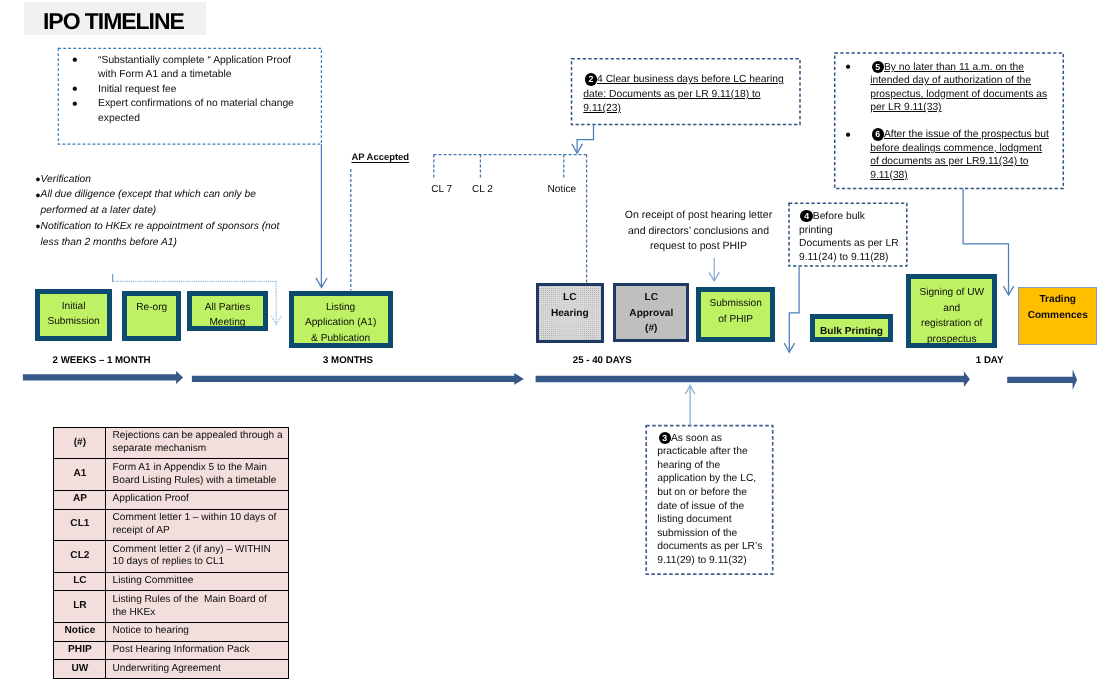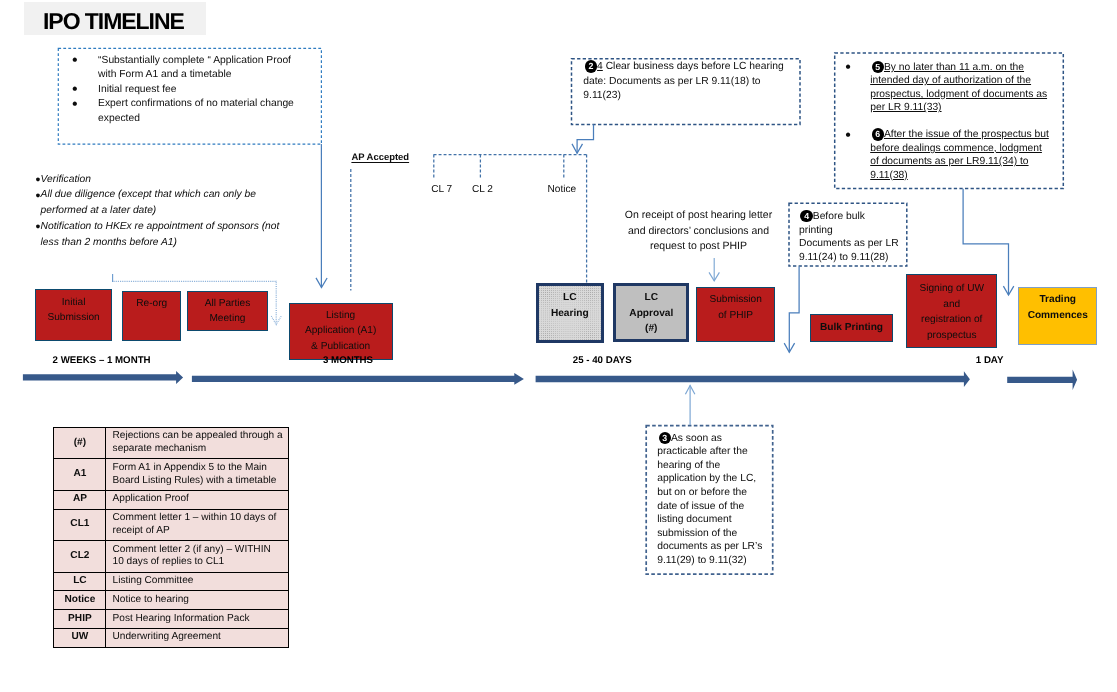--- a/index.html
+++ b/index.html
@@ -15,21 +15,21 @@
   #title-banner{left:24px;top:2px;width:182px;height:33px;background:#f1f1f1;}
   #title-text{left:43px;top:8px;font-size:23px;font-weight:bold;color:#000;
               letter-spacing:-1.05px;line-height:26px;}
 
   
   .dashbox{background:transparent;}
   .dashbox .tx{font-size:10.3px;color:#0d0d0d;line-height:14.4px;}
   #vec{position:absolute;left:0;top:0;width:1117px;height:692px;pointer-events:none;}
 
   
-  .pbox{border:1px solid #0c4a6e;background:#b91c1c;display:flex;align-items:flex-start;
+  .pbox{border:5px solid #0c4a6e;background:#bef264;display:flex;align-items:flex-start;
         justify-content:center;text-align:center;font-size:10.15px;color:#0d0d0d;
         line-height:15.5px;padding-top:4.4px;}
   .pbox-thick{border:3px solid #1f3864;}
 
   
   ul.bl{margin:0;padding:0;list-style:none;}
   ul.bl li{position:relative;padding-left:40.1px;}
   ul.bl li:before{content:"\2022";position:absolute;left:14px;top:0.3px;font-size:16px;}
 
   .ital{font-style:italic;font-size:10.25px;line-height:15.9px;color:#0d0d0d;}
@@ -49,37 +49,37 @@
 
   
   #gloss{left:53.4px;top:426.7px;width:236.1px;border-collapse:collapse;
          border:1px solid #000;table-layout:fixed;}
   #gloss td{border:1px solid #000;background:#f2dedc;font-size:10.1px;color:#0d0d0d;
             line-height:12.9px;padding:2.4px 4px 2.4px 6.2px;vertical-align:middle;}
   #gloss td.k{width:51px;text-align:center;font-weight:bold;padding-left:0;padding-right:0;}
 
   #cal1{left:58px;top:48px;width:264px;height:94px;padding:6px 4px 0 0;}
   #work{left:35.5px;top:171.5px;width:275px;}
-  #cal2{left:571.5px;top:54px;width:228.5px;height:65.6px;padding:6.3px 2px 0 11.8px;}
+  #cal2{left:571.5px;top:67px;width:228.5px;height:65.6px;padding:6.3px 2px 0 11.8px;text-decoration:underline;}
   #cal3{left:645.3px;top:424.9px;width:127.5px;height:149.3px;padding:6.7px 1px 0 11.9px;}
   #cal3 .tx{line-height:13.6px;}
   #cal4{left:788.3px;top:202.9px;width:118.5px;height:63.2px;padding:6.9px 1px 0 10.7px;}
   #cal4 .tx{line-height:13.8px;}
   #cal56{left:834.7px;top:52.9px;width:228.6px;height:135.6px;padding:8.1px 2px 0 0;}
   #cal56 .tx{line-height:13.5px;}
   #cal56 ul.bl li{padding-left:35.5px;text-decoration:underline;}
   #cal56 ul.bl li:before{left:10.5px;}
   ul.bl li.sp{margin-top:13.3px;}
   .ul{text-decoration:underline;}
 
   
   #b-initial   {left:34.7px; top:289.4px; width:77.8px;  height:51.3px;}
   #b-reorg     {left:122px;  top:290.6px; width:59.4px;  height:50.6px;}
   #b-allparties{left:187.3px;top:290.6px; width:80.3px;  height:40px;}
-  #b-listing   {left:288.6px;top:290.6px; width:104.1px; height:57.7px;margin-top:12px;}
+  #b-listing   {left:288.6px;top:290.6px; width:104.1px; height:57.7px;}
   #b-lchearing {left:535.5px;top:282.6px; width:68.5px;  height:60px;
                 border-width:3px;
                 background-color:#d9d9d9;
                 background-image:
                   radial-gradient(circle at 0.5px 0.5px, #a8a8a8 0.45px, transparent 0.55px);
                 background-size:2.05px 2.05px;
                 font-weight:bold;padding-top:4.7px;}
   #b-lcapproval{left:613.1px;top:282.6px; width:76.4px;  height:59.9px;
                 border-width:3px;background:#bfbfbf;font-weight:bold;padding-top:4.7px;}
   #b-phip      {left:695.9px;top:286.7px; width:79.5px;  height:55.8px;padding-top:4.4px;}
@@ -255,20 +255,24 @@
         </tr>
         <tr>
           <td class="k">CL2</td>
           <td>Comment letter 2 (if any) – WITHIN<br>10 days of replies to CL1</td>
         </tr>
         <tr>
           <td class="k">LC</td>
           <td>Listing Committee</td>
         </tr>
         <tr>
+          <td class="k">LR</td>
+          <td>Listing Rules of the &nbsp;Main Board of<br>the HKEx</td>
+        </tr>
+        <tr>
           <td class="k">Notice</td>
           <td>Notice to hearing</td>
         </tr>
         <tr>
           <td class="k">PHIP</td>
           <td>Post Hearing Information Pack</td>
         </tr>
         <tr>
           <td class="k">UW</td>
           <td>Underwriting Agreement</td>

